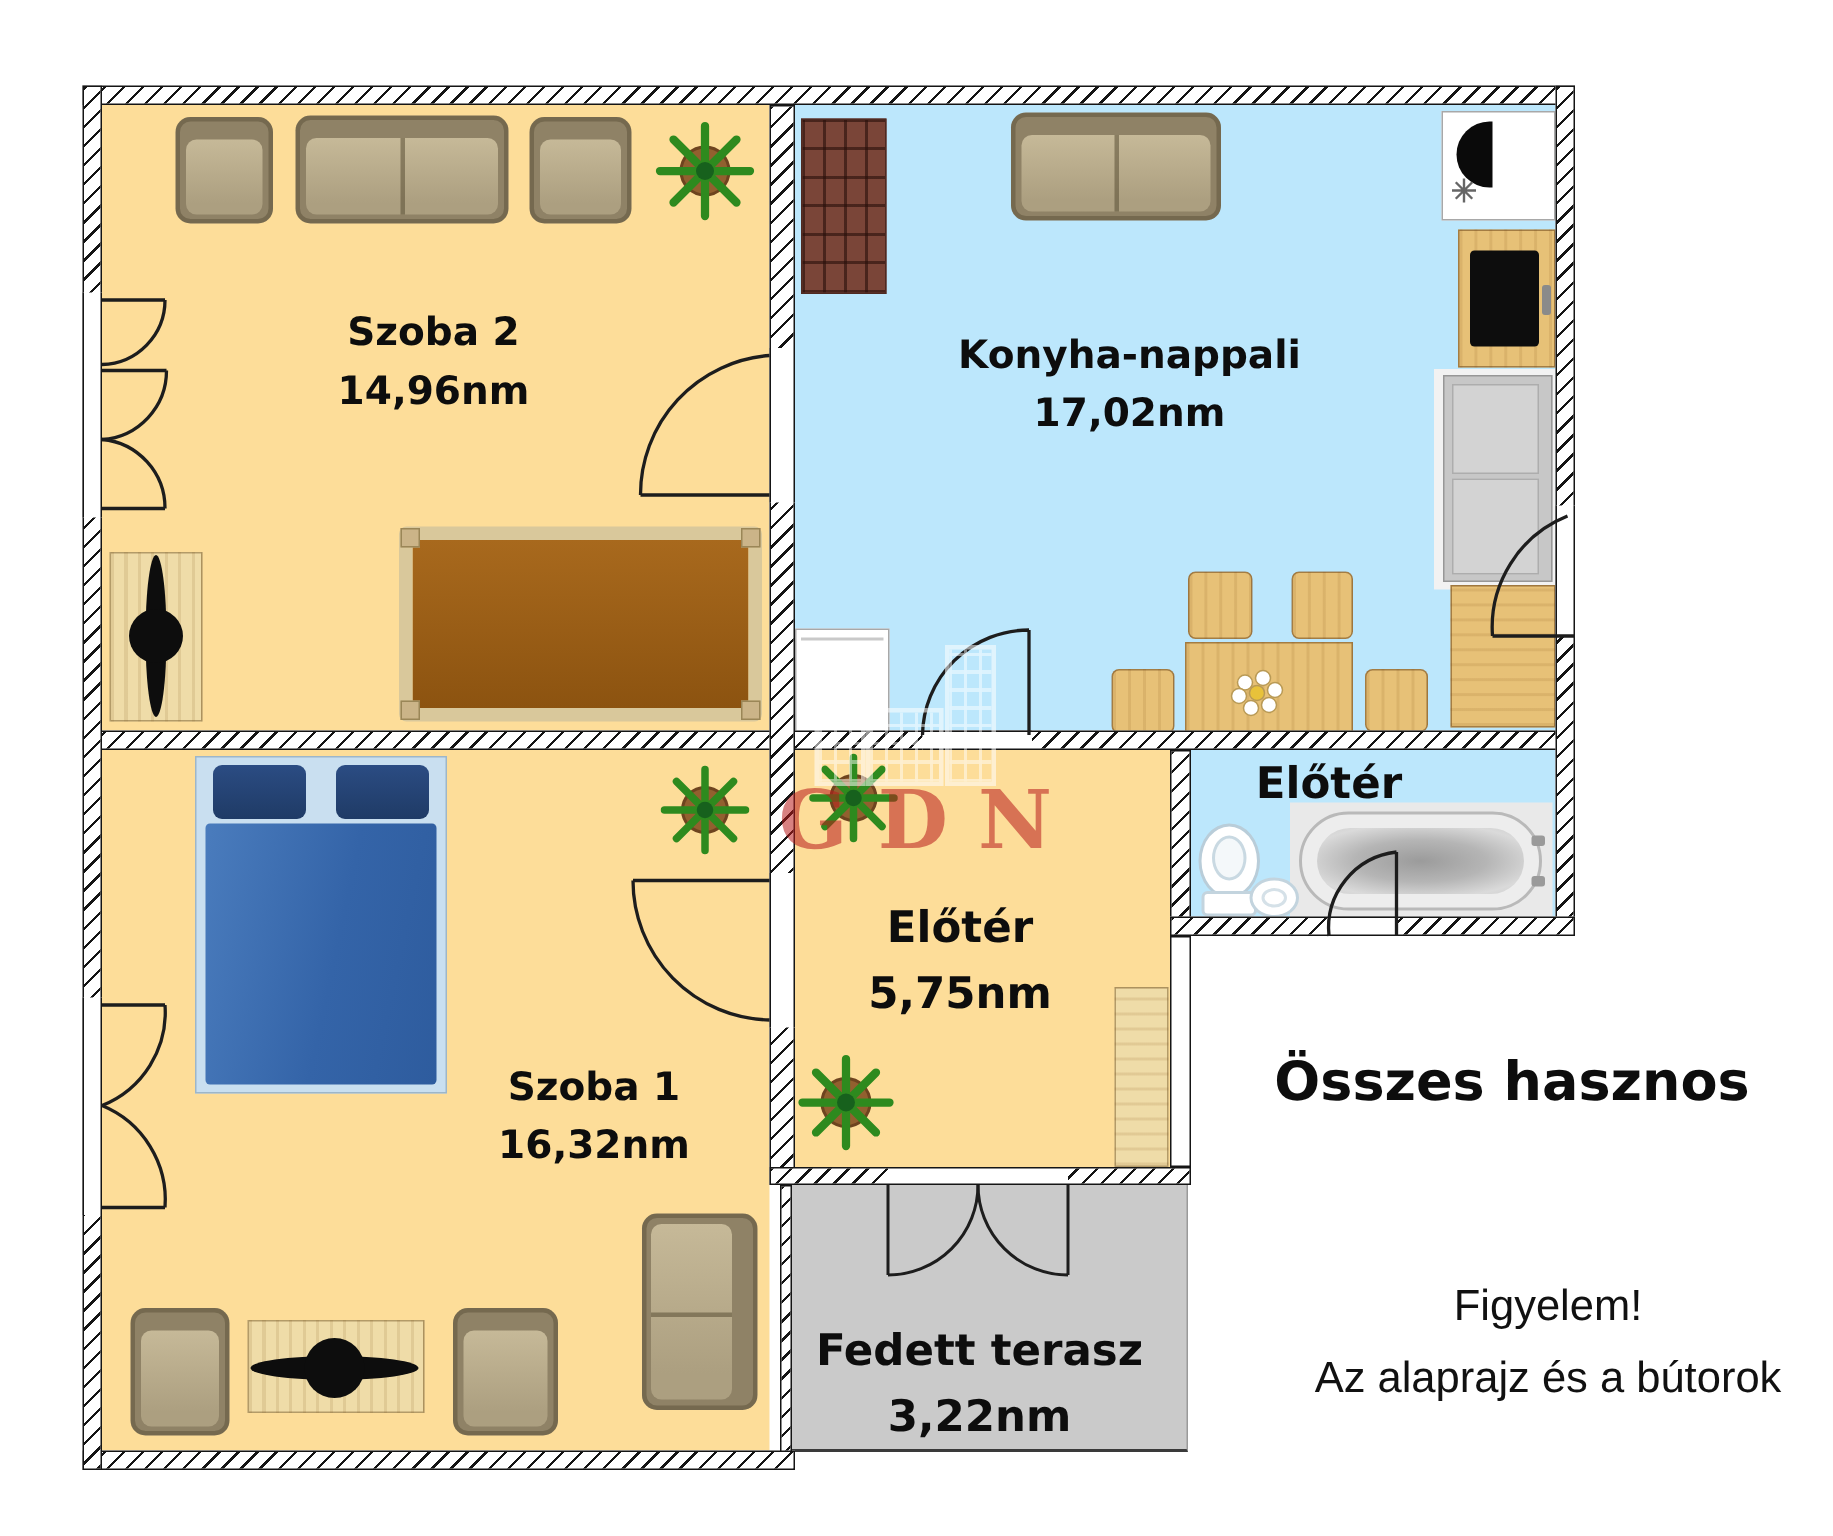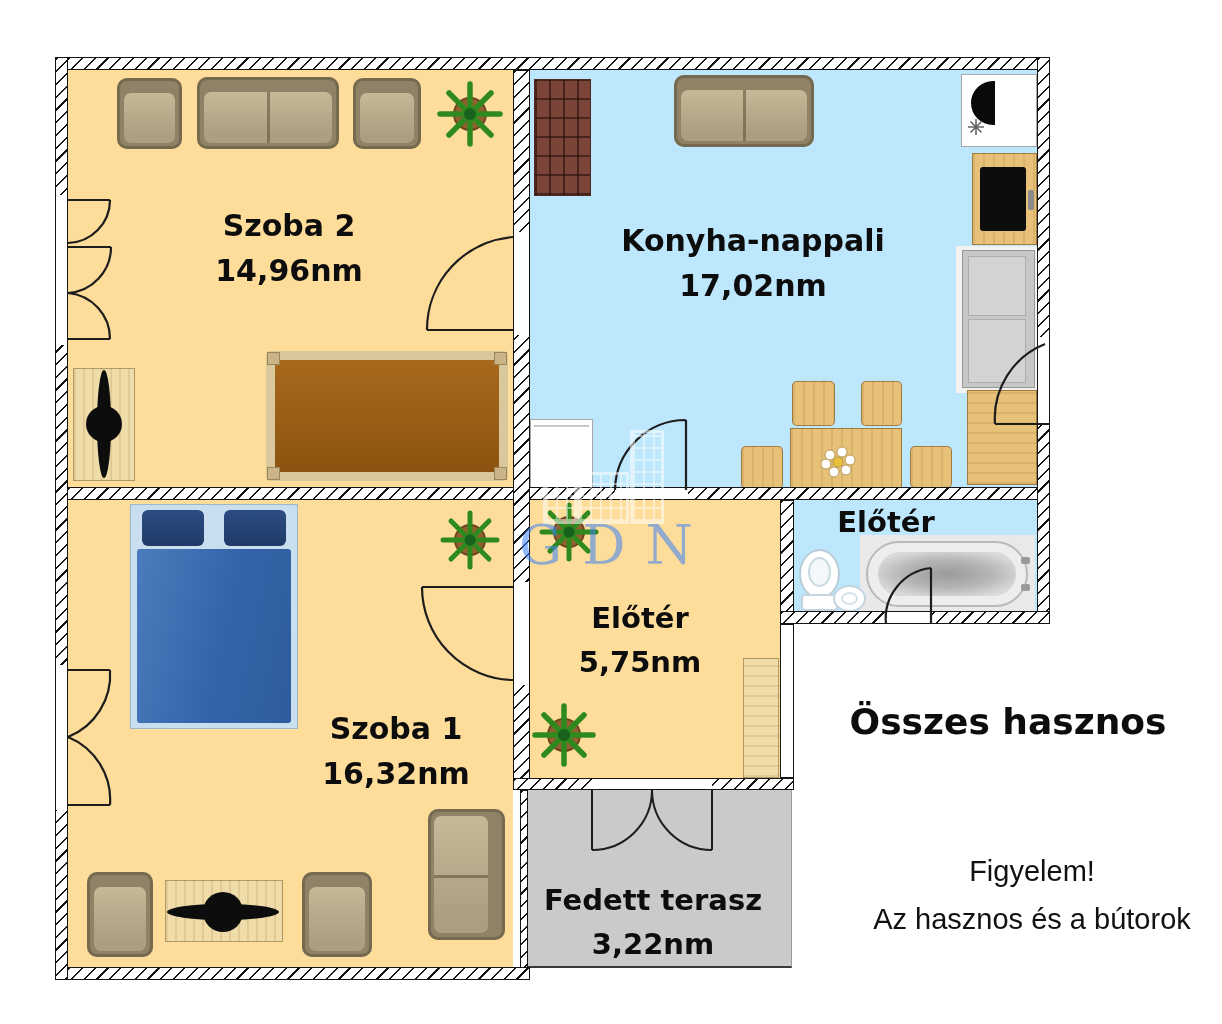--- a/index.html
+++ b/index.html
@@ -58,33 +58,33 @@
   .tap{position:absolute;width:9px;height:7px;background:#9A9A9A;border-radius:2px;}
   .toilet{background:#fff;border:2px solid #B9CDD9;border-radius:50%;}
   .toilet .ring{position:absolute;left:7px;right:7px;top:6px;bottom:10px;border:2px solid #C9D9E2;
         border-radius:50%;background:#F4F8FA;}
   .tank{background:#fff;border:2px solid #C3D4DE;border-radius:4px;}
   .bidet{background:#fff;border:2px solid #C3D4DE;border-radius:50%;}
   .bidet .ring{position:absolute;left:6px;right:6px;top:5px;bottom:5px;border:2px solid #D5E1E8;border-radius:50%;}
   .halfdisk{background:#0A0A0A;border-radius:24px 0 0 24px;}
   
   .rlabel{position:absolute;transform:translateX(-50%);text-align:center;white-space:nowrap;
-        font-weight:bold;font-size:30px;line-height:1.5;color:#0D0D0D;z-index:6;}
+        font-weight:bold;font-size:26px;line-height:1.5;color:#0D0D0D;z-index:6;}
   .rlabel.sz29{font-size:29px;}
   .summary{position:absolute;transform:translateX(-50%);text-align:center;white-space:nowrap;
         font-weight:bold;font-size:36px;line-height:1.55;color:#0D0D0D;z-index:6;}
   .disclaimer{position:absolute;transform:translateX(-50%);text-align:center;white-space:nowrap;
         font-family:"Liberation Sans",sans-serif;font-size:29px;line-height:1.65;color:#111;z-index:6;}
   
   .wm{position:absolute;opacity:.55;z-index:7;pointer-events:none;}
   .wm .bldg{position:absolute;border:3px solid #fff;
         background-image:repeating-linear-gradient(0deg,rgba(255,255,255,.85) 0 2px,rgba(0,0,0,0) 2px 12px),
                          repeating-linear-gradient(90deg,rgba(255,255,255,.85) 0 2px,rgba(0,0,0,0) 2px 10px);}
-  .wm .wm-text{position:absolute;font-family:"DejaVu Serif",serif;font-weight:normal;font-size:54px;
-        letter-spacing:20px;color:#3b82f6;text-align:center;}
+  .wm .wm-text{position:absolute;font-family:"DejaVu Serif",serif;font-weight:bold;font-size:54px;
+        letter-spacing:20px;color:#b91c1c;text-align:center;}
   svg.overlay{position:absolute;left:0;top:0;z-index:5;pointer-events:none;}
 </style>
 </head>
 <body>
 
 <div id="stage">
 
   <div class="abs floor-warm" style="left:68px;top:70px;width:445px;height:417px;z-index:1"></div>
   <div class="abs floor-cool" style="left:530px;top:70px;width:507px;height:417px;z-index:1"></div>
   <div class="abs floor-warm" style="left:68px;top:500px;width:445px;height:467px;z-index:1"></div>
@@ -305,21 +305,21 @@
   <div class="rlabel sz29" style="left:653px;top:879px">
     <div>Fedett terasz</div>
     <div>3,22nm</div>
   </div>
 
   <div class="summary" style="left:1008px;top:694px">
     <div>Összes hasznos</div>
   </div>
   <div class="disclaimer" style="left:1032px;top:848px">
     <div>Figyelem!</div>
-    <div>Az hasznos és a bútorok</div>
+    <div>Az alaprajz és a bútorok</div>
   </div>
 
   <div class="wm" style="left:505px;top:420px;width:220px;height:150px">
     <div class="bldg" style="left:38px;top:10px;width:28px;height:88px"></div>
     <div class="bldg" style="left:125px;top:10px;width:28px;height:88px"></div>
     <div class="bldg" style="left:72px;top:52px;width:46px;height:46px"></div>
     <div class="wm-text" style="left:14px;top:94px">GDN</div>
   </div>
 
 </div>

